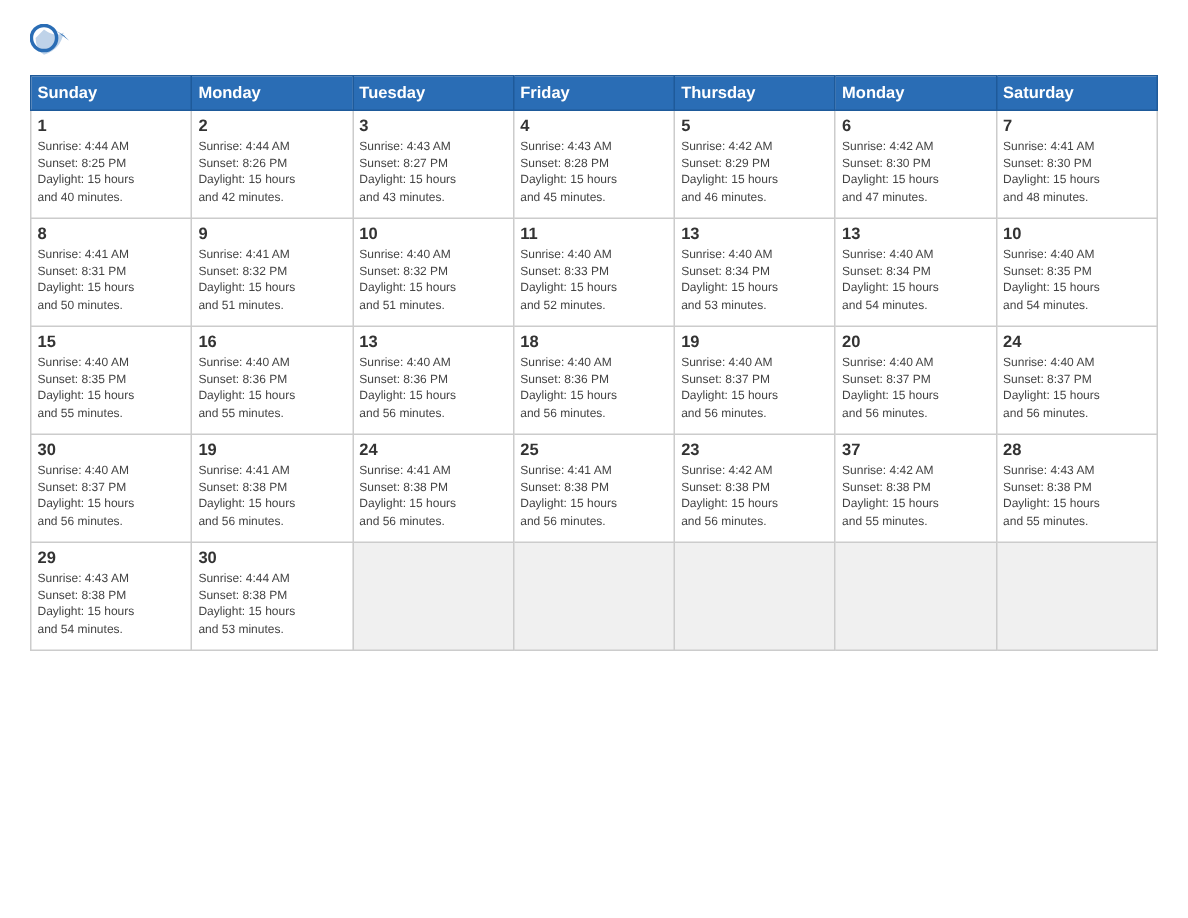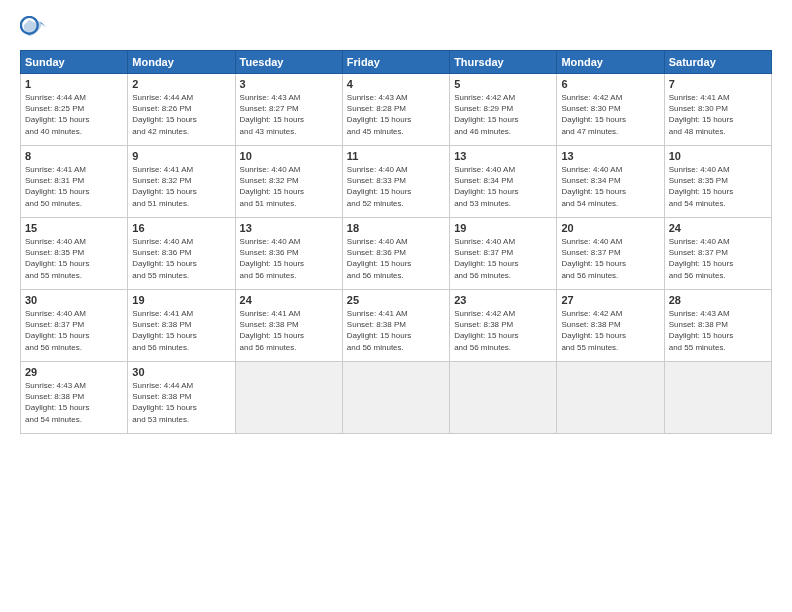--- a/index.html
+++ b/index.html
@@ -316,21 +316,21 @@
 and 56 minutes.</div>
           </td>
           <td>
             <span class="day-num">23</span>
             <div class="day-info" style="white-space: pre-line;">Sunrise: 4:42 AM
 Sunset: 8:38 PM
 Daylight: 15 hours
 and 56 minutes.</div>
           </td>
           <td>
-            <span class="day-num">27</span>
+            <span class="day-num">37</span>
             <div class="day-info" style="white-space: pre-line;">Sunrise: 4:42 AM
 Sunset: 8:38 PM
 Daylight: 15 hours
 and 55 minutes.</div>
           </td>
           <td>
             <span class="day-num">28</span>
             <div class="day-info" style="white-space: pre-line;">Sunrise: 4:43 AM
 Sunset: 8:38 PM
 Daylight: 15 hours

